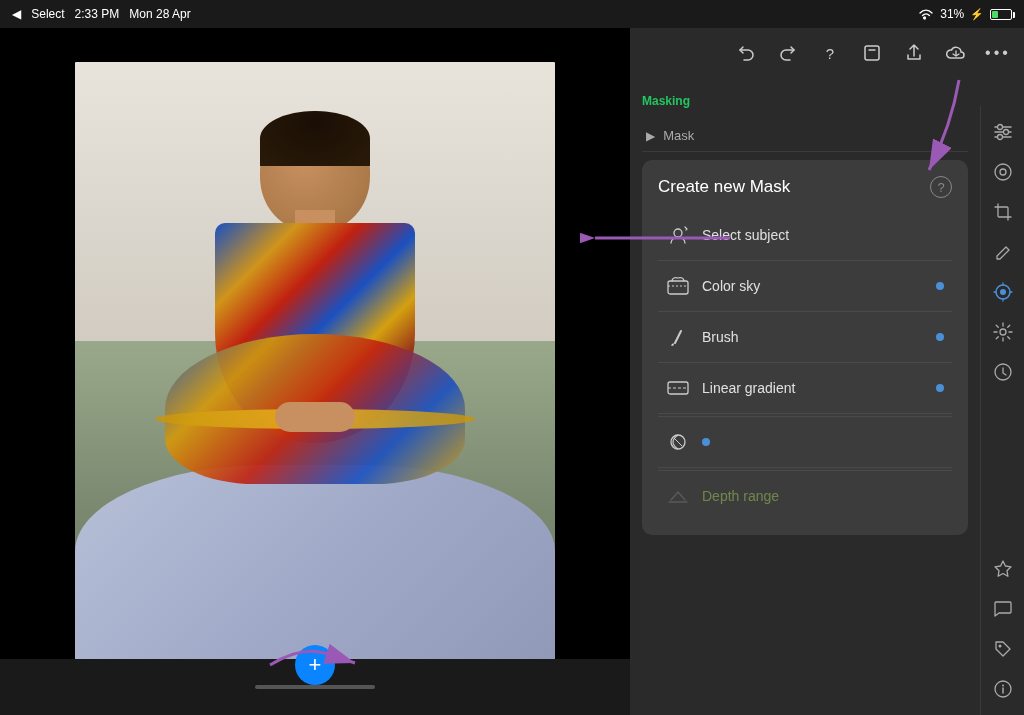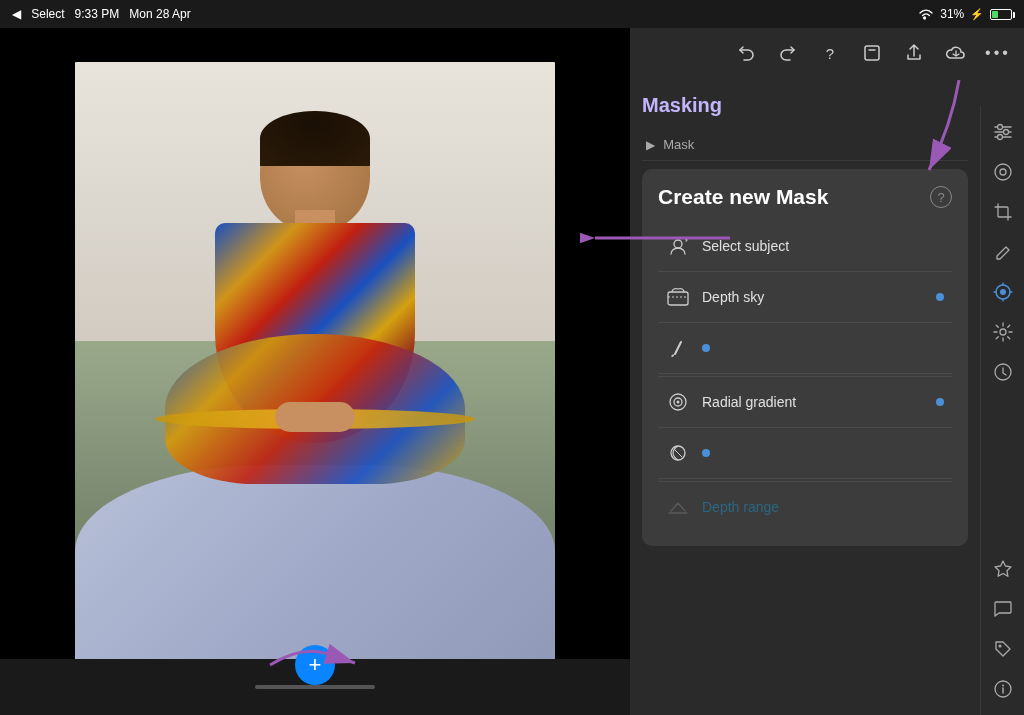--- a/index.html
+++ b/index.html
@@ -173,23 +173,23 @@
       position: absolute;
       top: 50px;
       left: 0;
       right: 44px;
       bottom: 0;
       background: #2a2a2a;
       padding: 0 12px;
       overflow-y: auto;
     }
     .masking-title {
-      font-size: 20px;
+      font-size: 12px;
       font-weight: 600;
-      color: #c4b5fd;
+      color: #22c55e;
       padding: 16px 0 12px;
     }
     .light-row {
       display: flex;
       align-items: center;
       padding: 8px 4px;
       color: #aaa;
       font-size: 13px;
       cursor: pointer;
       gap: 8px;
@@ -205,22 +205,22 @@
       margin: 8px 0;
       position: relative;
     }
     .mask-popup-header {
       display: flex;
       justify-content: space-between;
       align-items: center;
       margin-bottom: 14px;
     }
     .mask-popup-title {
-      font-size: 21px;
-      font-weight: 700;
+      font-size: 17px;
+      font-weight: 400;
       color: #fff;
     }
     .mask-popup-help {
       width: 22px;
       height: 22px;
       border-radius: 50%;
       border: 1.5px solid #888;
       display: flex;
       align-items: center;
       justify-content: center;
@@ -313,21 +313,21 @@
 
     svg.arrow { overflow: visible; }
   </style>
 </head>
 <body>
 
 <div class="status-bar">
   <div class="status-left">
     <span>◀</span>
     <span>Select</span>
-    <span>9:33 PM</span>
+    <span>2:33 PM</span>
     <span>Mon 28 Apr</span>
   </div>
   <div class="status-right">
 
     <svg width="16" height="12" viewBox="0 0 16 12">
       <path d="M8 10.5a1.5 1.5 0 1 1 0-1 1.5 1.5 0 0 1 0 1z" fill="#fff"></path>
       <path d="M4.5 7.5C5.7 6.3 6.8 5.8 8 5.8s2.3.5 3.5 1.7" stroke="#fff" stroke-width="1.3" fill="none" stroke-linecap="round"></path>
       <path d="M2 5C3.8 3.1 5.8 2.2 8 2.2s4.2.9 6 2.8" stroke="#fff" stroke-width="1.3" fill="none" stroke-linecap="round"></path>
     </svg>
     <span>31%</span>
@@ -453,52 +453,52 @@
       <div class="mask-option-separator"></div>
 
       <div class="mask-option">
         <div class="mask-option-icon">
           <svg width="22" height="20" viewBox="0 0 22 20" fill="none">
             <rect x="1" y="5" width="20" height="13" rx="2" stroke="#ccc" stroke-width="1.3"></rect>
             <path d="M1 10h20" stroke="#ccc" stroke-width="1" stroke-dasharray="2 2"></path>
             <path d="M5 5C5 2 8 1 11 2c3-1 6 0 6 3" stroke="#ccc" stroke-width="1.3" stroke-linecap="round"></path>
           </svg>
         </div>
-        <span class="mask-option-label">Depth sky</span>
+        <span class="mask-option-label">Color sky</span>
         <div class="mask-option-dot"></div>
       </div>
 
       <div class="mask-option-separator"></div>
 
       <div class="mask-option">
         <div class="mask-option-icon">
           <svg width="22" height="20" viewBox="0 0 22 20" fill="none">
             <path d="M14 4L8 16" stroke="#ccc" stroke-width="2" stroke-linecap="round"></path>
             <path d="M7 17c0 1-1 2-2 2s-1-1 0-2 2-1 2 0z" fill="#ccc"></path>
           </svg>
         </div>
+        <span class="mask-option-label">Brush</span>
         <div class="mask-option-dot"></div>
       </div>
 
       <div class="mask-option-separator"></div>
 
-
-      <div class="mask-option-separator"></div>
-
       <div class="mask-option">
         <div class="mask-option-icon">
-          <svg width="22" height="20" viewBox="0 0 22 20" fill="none">
-            <circle cx="11" cy="10" r="8" stroke="#ccc" stroke-width="1.3"></circle>
-            <circle cx="11" cy="10" r="4" stroke="#ccc" stroke-width="1.3"></circle>
-            <circle cx="11" cy="10" r="1.5" fill="#ccc"></circle>
+          <svg width="22" height="18" viewBox="0 0 22 18" fill="none">
+            <rect x="1" y="3" width="20" height="12" rx="2" stroke="#ccc" stroke-width="1.3"></rect>
+            <line x1="1" y1="9" x2="21" y2="9" stroke="#ccc" stroke-width="1" stroke-dasharray="3 2"></line>
           </svg>
         </div>
-        <span class="mask-option-label">Radial gradient</span>
+        <span class="mask-option-label">Linear gradient</span>
         <div class="mask-option-dot"></div>
       </div>
+
+      <div class="mask-option-separator"></div>
+
 
       <div class="mask-option-separator"></div>
 
       <div class="mask-option">
         <div class="mask-option-icon">
           <svg width="22" height="20" viewBox="0 0 22 20" fill="none">
             <circle cx="11" cy="10" r="7" stroke="#ccc" stroke-width="1.3"></circle>
             <path d="M11 3C8 5 6 7.5 6 10s2 5 5 7" stroke="#ccc" stroke-width="1.2" fill="none"></path>
             <path d="M7 6l8 8" stroke="#ccc" stroke-width="1"></path>
           </svg>
@@ -511,21 +511,21 @@
 
       <div class="mask-option-separator"></div>
 
       <div class="mask-option disabled">
         <div class="mask-option-icon">
           <svg width="22" height="20" viewBox="0 0 22 20" fill="none">
             <path d="M4 14l7-8 7 8" stroke="#888" stroke-width="1.3" stroke-linecap="round" stroke-linejoin="round"></path>
             <path d="M2 16h18" stroke="#888" stroke-width="1.3" stroke-linecap="round"></path>
           </svg>
         </div>
-        <span class="mask-option-label" style="color:#0ea5e9;">Depth range</span>
+        <span class="mask-option-label" style="color:#bef264;">Depth range</span>
       </div>
 
     </div>
   </div>
 
   <div class="right-icons">
     <div class="side-icon">
       <svg width="20" height="18" viewBox="0 0 20 18" fill="none">
         <line x1="2" y1="4" x2="18" y2="4" stroke="#aaa" stroke-width="1.5" stroke-linecap="round"></line>
         <line x1="2" y1="9" x2="18" y2="9" stroke="#aaa" stroke-width="1.5" stroke-linecap="round"></line>

